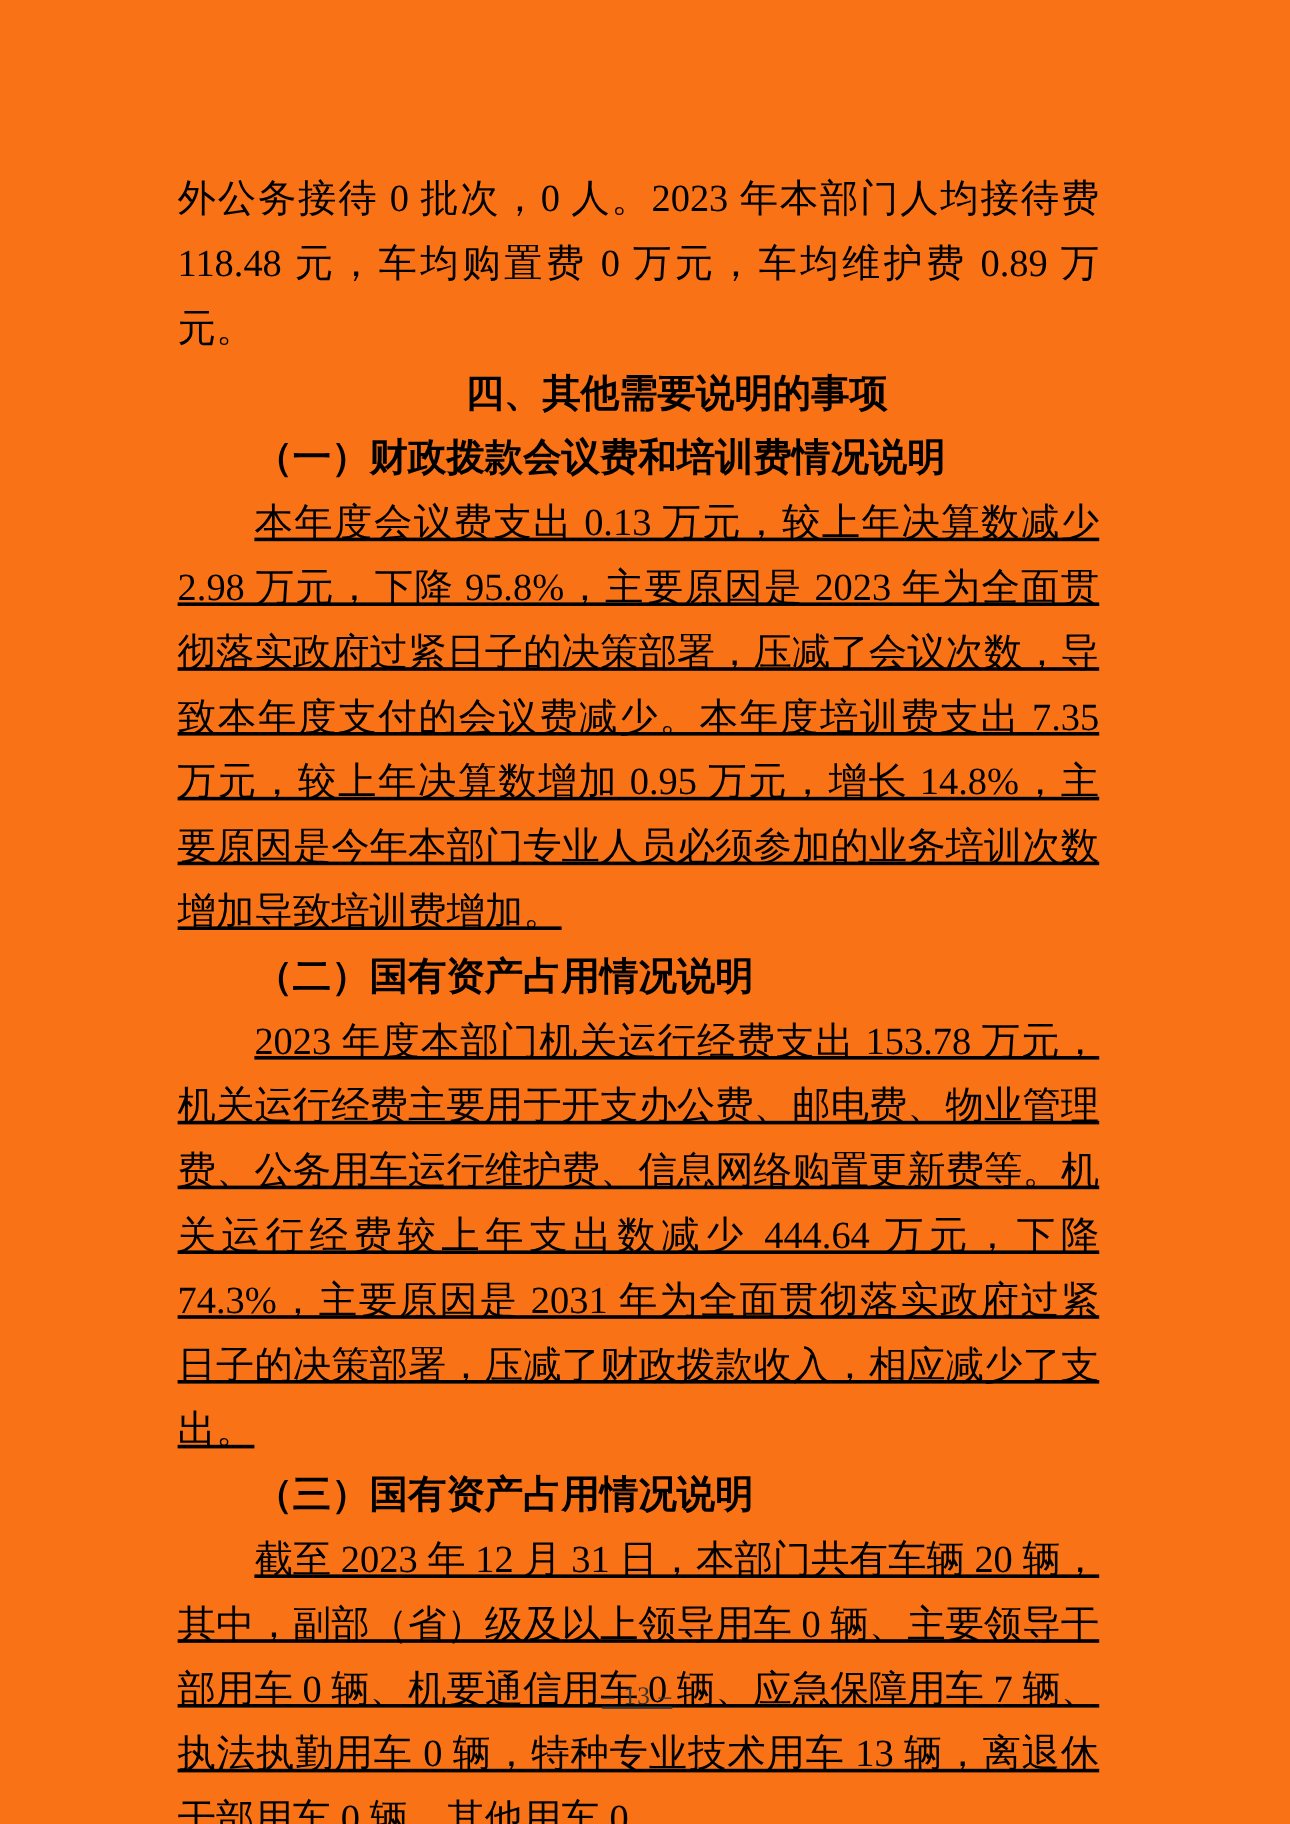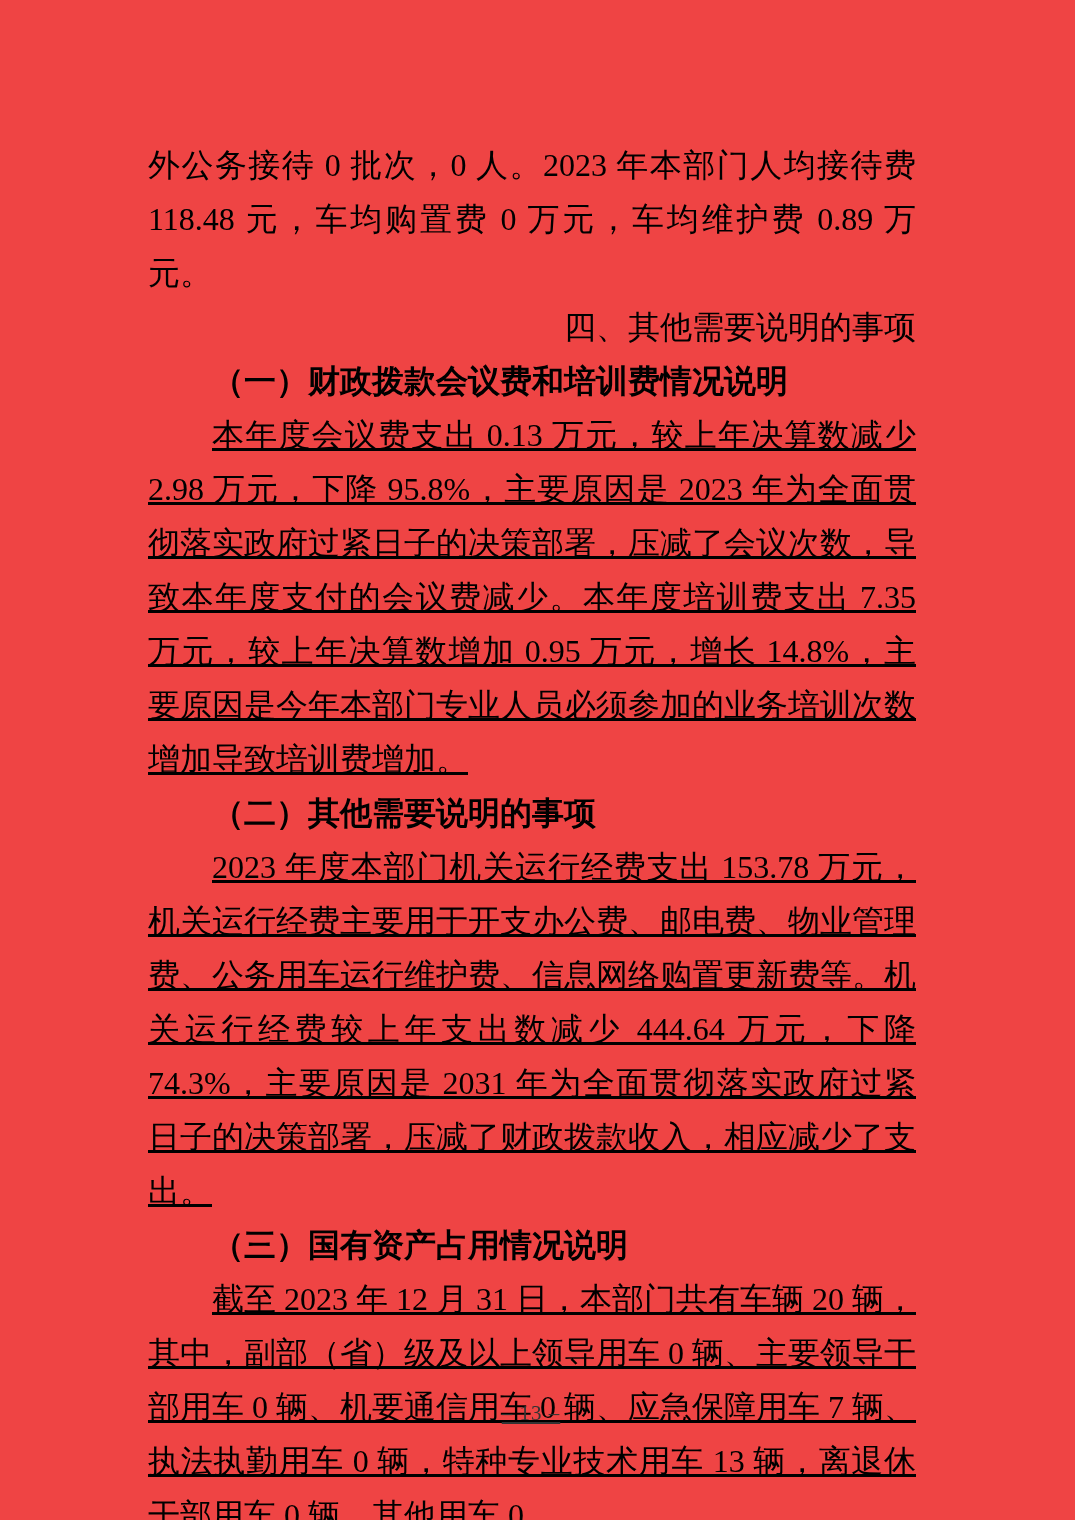--- a/index.html
+++ b/index.html
@@ -5,21 +5,21 @@
   html, body {
     margin: 0;
     padding: 0;
     background: #e8e8e8;
   }
   .page {
     position: relative;
     width: 1075px;
     height: 1520px;
     margin: 0 auto;
-    background: #ef4444;
+    background: #f97316;
     overflow: hidden;
     font-family: "Liberation Serif", "DejaVu Serif", serif;
     color: #000000;
   }
   .content {
     position: absolute;
     left: 148px;
     top: 138px;
     width: 768px;
     font-size: 32px;
@@ -35,23 +35,23 @@
   }
   .para {
     text-indent: 64px;
     text-decoration: underline;
   }
   .para-continuation {
     text-indent: 0;
   }
   .heading-1 {
     font-family: "Liberation Sans", "DejaVu Sans", sans-serif;
-    font-weight: normal;
+    font-weight: bold;
     text-indent: 64px;
-    text-align: right;
+    text-align: center;
   }
   .heading-2 {
     font-weight: bold;
     text-indent: 64px;
     text-align: left;
   }
   .footer {
     position: absolute;
     left: 0;
     right: 13px;
@@ -72,21 +72,21 @@
   <div class="content">
 
     <p class="para-continuation">外公务接待 0 批次，0 人。2023 年本部门人均接待费 118.48 元，车均购置费 0 万元，车均维护费 0.89 万元。</p>
 
     <h2 class="heading-1">四、其他需要说明的事项</h2>
 
     <h3 class="heading-2">（一）财政拨款会议费和培训费情况说明</h3>
 
     <p class="para">本年度会议费支出 0.13 万元，较上年决算数减少 2.98 万元，下降 95.8%，主要原因是 2023 年为全面贯彻落实政府过紧日子的决策部署，压减了会议次数，导致本年度支付的会议费减少。本年度培训费支出 7.35 万元，较上年决算数增加 0.95 万元，增长 14.8%，主要原因是今年本部门专业人员必须参加的业务培训次数增加导致培训费增加。</p>
 
-    <h3 class="heading-2">（二）其他需要说明的事项</h3>
+    <h3 class="heading-2">（二）国有资产占用情况说明</h3>
 
     <p class="para">2023 年度本部门机关运行经费支出 153.78 万元，机关运行经费主要用于开支办公费、邮电费、物业管理费、公务用车运行维护费、信息网络购置更新费等。机关运行经费较上年支出数减少 444.64 万元，下降 74.3%，主要原因是 2031 年为全面贯彻落实政府过紧日子的决策部署，压减了财政拨款收入，相应减少了支出。</p>
 
     <h3 class="heading-2">（三）国有资产占用情况说明</h3>
 
     <p class="para">截至 2023 年 12 月 31 日，本部门共有车辆 20 辆，其中，副部（省）级及以上领导用车 0 辆、主要领导干部用车 0 辆、机要通信用车 0 辆、应急保障用车 7 辆、执法执勤用车 0 辆，特种专业技术用车 13 辆，离退休干部用车 0 辆，其他用车 0</p>
 
   </div>
 
   <div class="footer">– 13 –</div>

